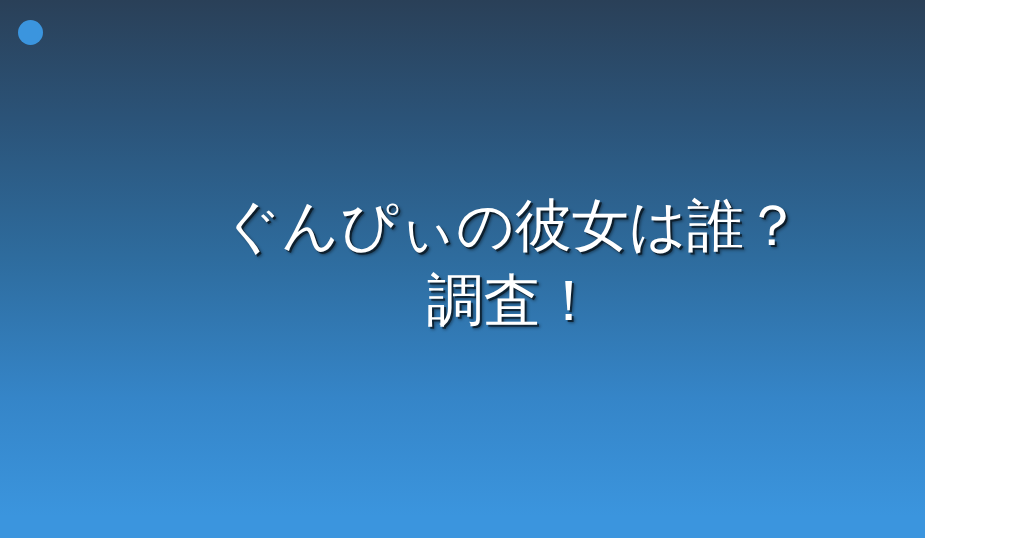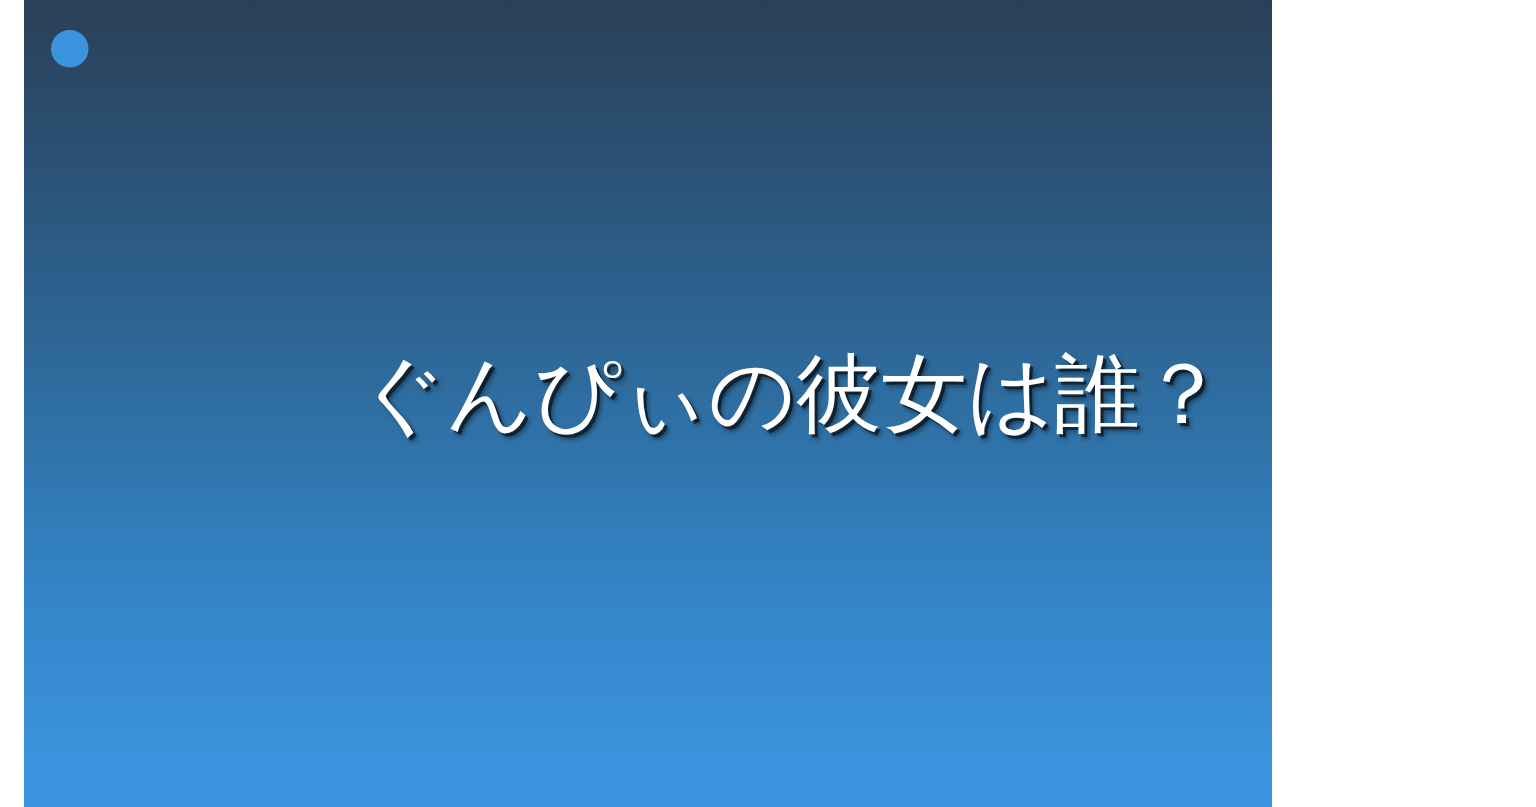--- a/index.html
+++ b/index.html
@@ -9,33 +9,32 @@
   }
   body {
     width: 1024px;
     height: 538px;
     overflow: hidden;
     font-family: "Liberation Sans", "DejaVu Sans", sans-serif;
   }
 
   #slide {
     position: relative;
-    width: 832px;
+    width: 925px;
     height: 538px;
     overflow: hidden;
     background: linear-gradient(
       to bottom,
       #2a4058 0%,
       #2b5378 22%,
       #2e6c9e 48%,
       #3585c8 74%,
       #3b95de 96%,
       #3b95de 100%
     );
-    margin-left: 16px;
   }
 
   
   .dot {
     position: absolute;
     border-radius: 50%;
   }
   #dot-top-left {
     left: 18px;
     top: 20px;
@@ -82,17 +81,18 @@
 </style>
 </head>
 <body>
 
 <div id="slide">
 
   <div class="dot" id="dot-top-left"></div>
 
   <div id="title-block">
     <div class="title-line">ぐんぴぃの彼女は誰？</div>
+    <div class="title-line">調査！</div>
   </div>
 
   <div class="dot" id="dot-bottom-right"></div>
 
 </div>
 
 </body></html>

